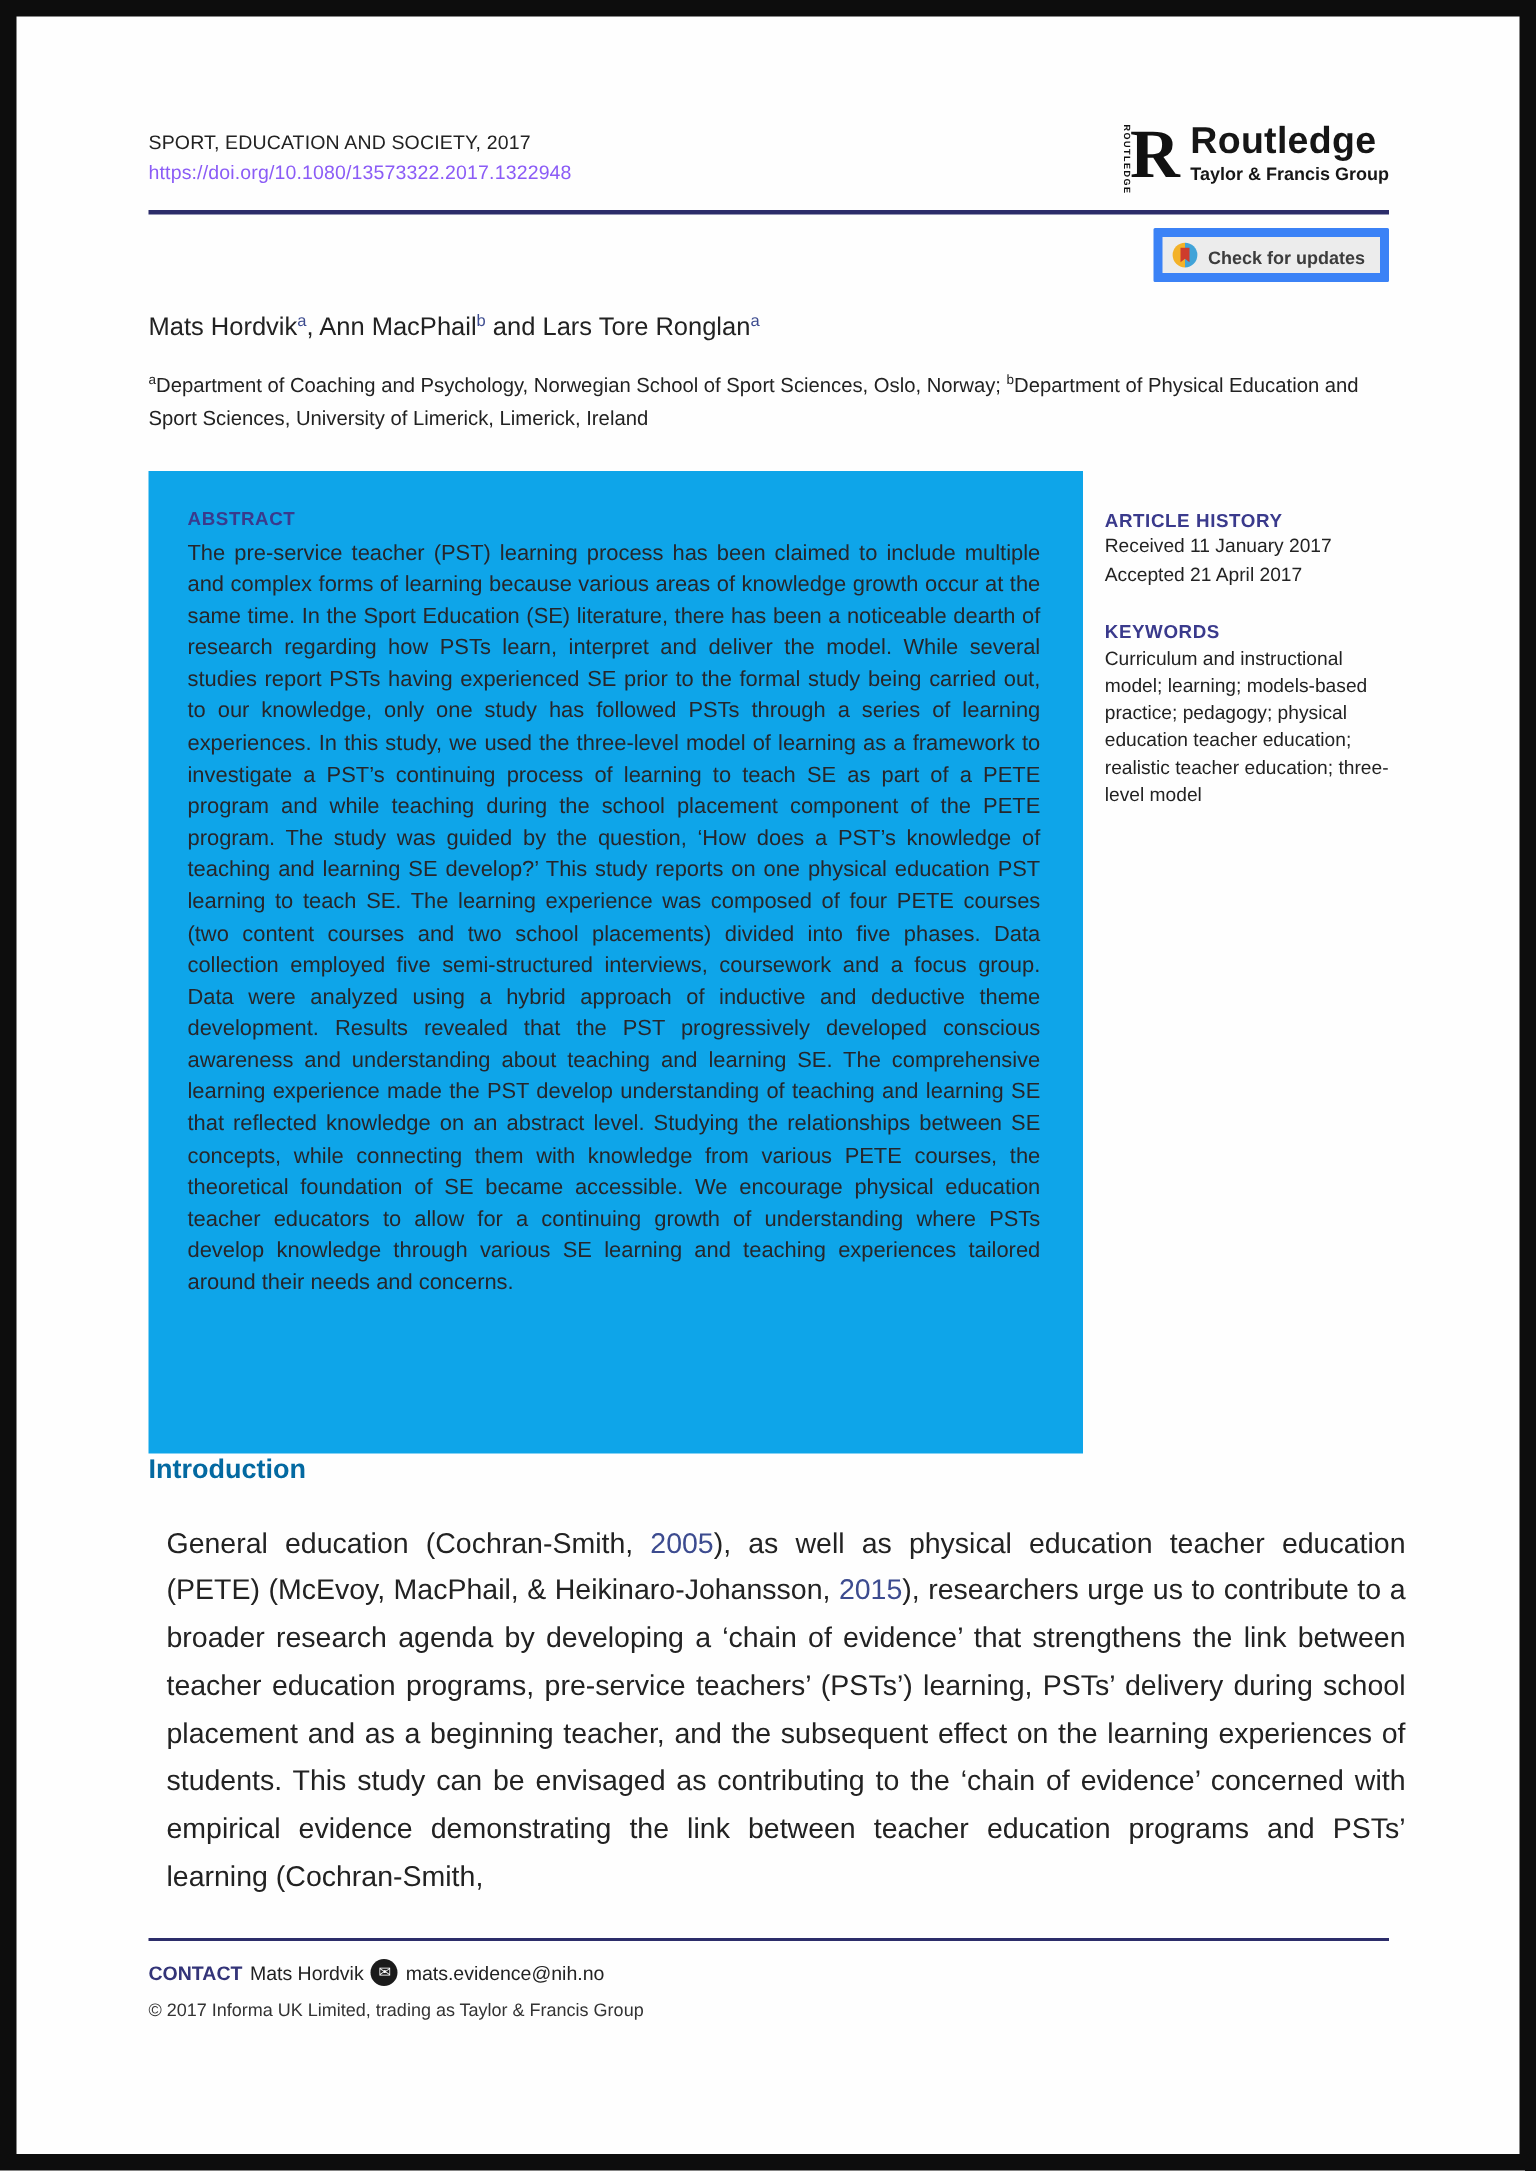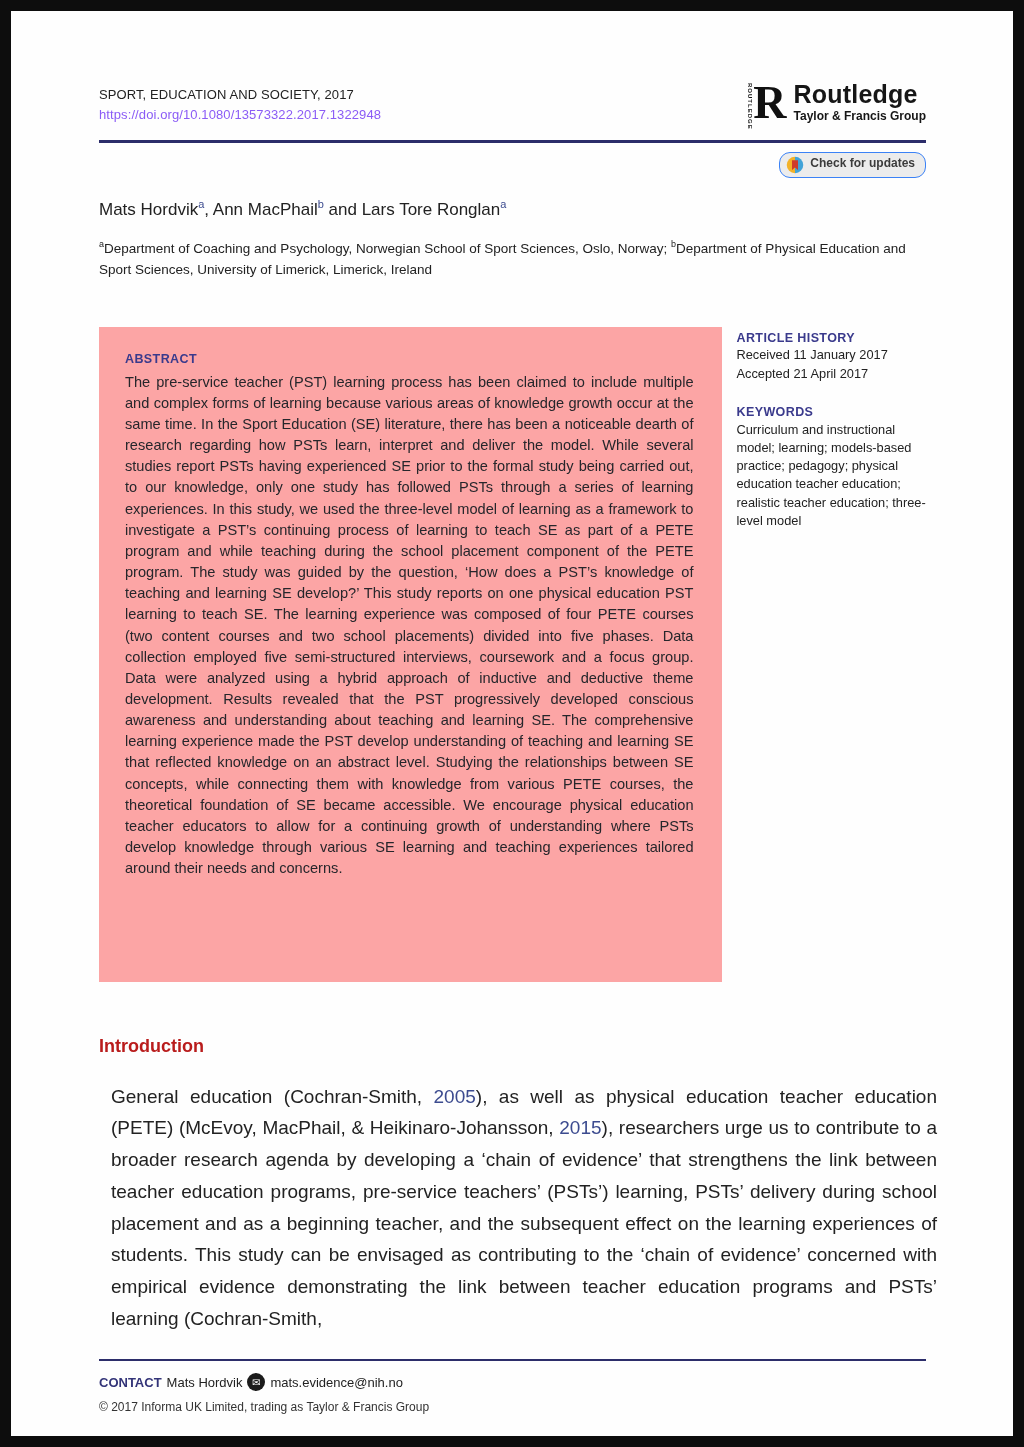--- a/index.html
+++ b/index.html
@@ -34,60 +34,59 @@
     font-family: "Liberation Serif", "DejaVu Serif", serif;
     font-weight: 900; font-size: 46px; line-height: 0.95; color: #111;
   }
   .logo-text-name { font-size: 25px; font-weight: bold; color: #161616; line-height: 1.05; letter-spacing: 0.2px; }
   .logo-text-group { font-size: 12px; font-weight: bold; color: #161616; margin-top: 2px; }
 
   .header-rule { height: 3px; background: #2c2d6a; margin-top: 10px; }
 
   .badge-row { display: flex; justify-content: flex-end; margin-top: 9px; }
   .check-badge {
-    display: inline-flex; align-items: flex-start; gap: 6px;
-    border: 1px solid #3b82f6; background: #ececec;
-    padding: 3px 10px 3px 6px; border-radius: 11px; cursor: pointer;
+    display: inline-flex; align-items: flex-end; gap: 6px;
+    border: 6px solid #3b82f6; background: #ececec;
+    padding: 3px 10px 3px 6px; border-radius: 1px; cursor: pointer;
   }
   .check-badge span.lbl { font-size: 12px; font-weight: bold; color: #3c3c3c; }
   .crossmark { width: 18px; height: 18px; display: block; }
 
   
   .title {
     margin-top: 30px; width: 810px;
     font-size: 23.5px; font-weight: bold; color: #333478; line-height: 1.38;
     letter-spacing: 0.1px;
   }
   .authors { margin-top: 20px; font-size: 17px; color: #222; font-weight: 500; }
   .authors sup { color: #3c4b8f; font-size: 11px; }
   .affils { margin-top: 19px; font-size: 13.5px; color: #222; line-height: 1.55; width: 825px; }
   .affils sup { font-size: 9px; }
 
   
   .main-row { display: flex; margin-top: 24px; }
   .abstract-panel {
     width: 624px; min-height: 655px;
-    background: #fca5a5;
+    background: #0ea5e9;
     padding: 25px 28px 30px 26px;
-    margin-top: 22px;
   }
   .panel-heading {
     font-size: 12.5px; font-weight: bold; color: #3a3a8c; letter-spacing: 0.4px;
   }
   .abstract-text {
     margin-top: 6px; font-size: 14.6px; line-height: 1.45;
     color: #26262b; text-align: justify;
   }
   .side-col { width: 190px; margin-left: 15px; padding-top: 26px; }
   .side-item { font-size: 12.8px; line-height: 1.42; color: #222; margin-top: 1px; }
   .side-gap { margin-top: 22px; }
   .keywords { font-size: 12.8px; line-height: 1.42; color: #222; margin-top: 2px; }
 
   
-  .section-heading { margin-top: 54px; font-size: 18px; font-weight: bold; color: #b91c1c; }
+  .section-heading { font-size: 18px; font-weight: bold; color: #0369a1; }
   .body-para {
     margin-top: 24px; width: 826px;
     font-size: 19px; line-height: 1.67; color: #222; text-align: justify; margin-left: 12px;
   }
   .cite-link { color: #3c4b8f; text-decoration: none; cursor: pointer; }
 
   
   .footer-rule { height: 2px; background: #2c2d6a; margin-top: 25px; }
   .contact-line { margin-top: 12px; font-size: 13px; color: #222; display: flex; align-items: center; gap: 5px; }
   .contact-label { font-weight: bold; color: #333478; }

